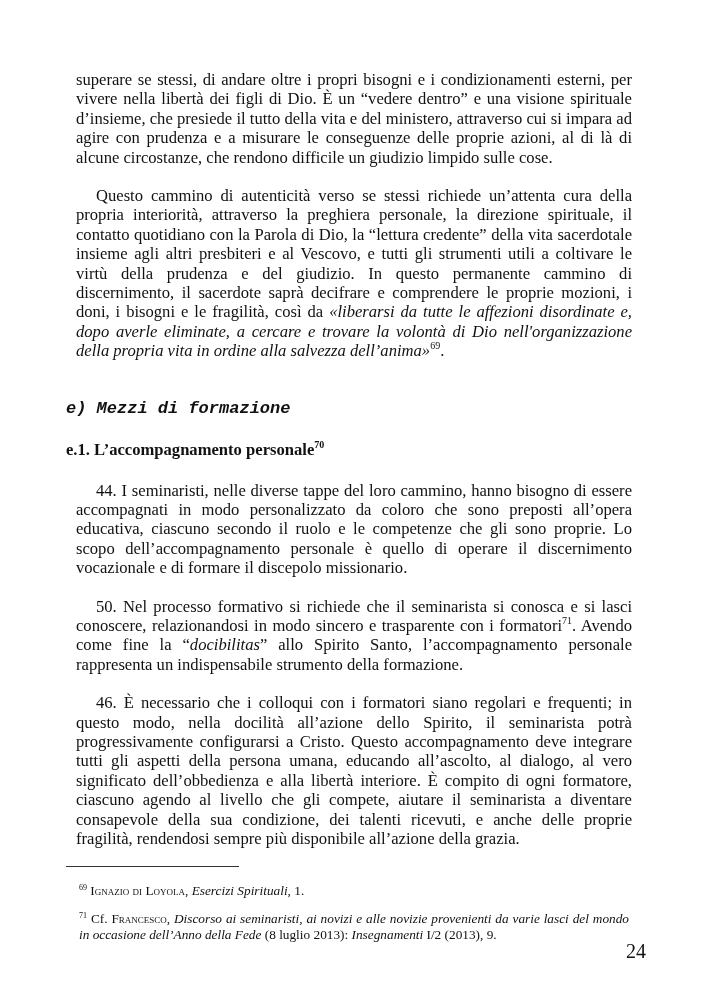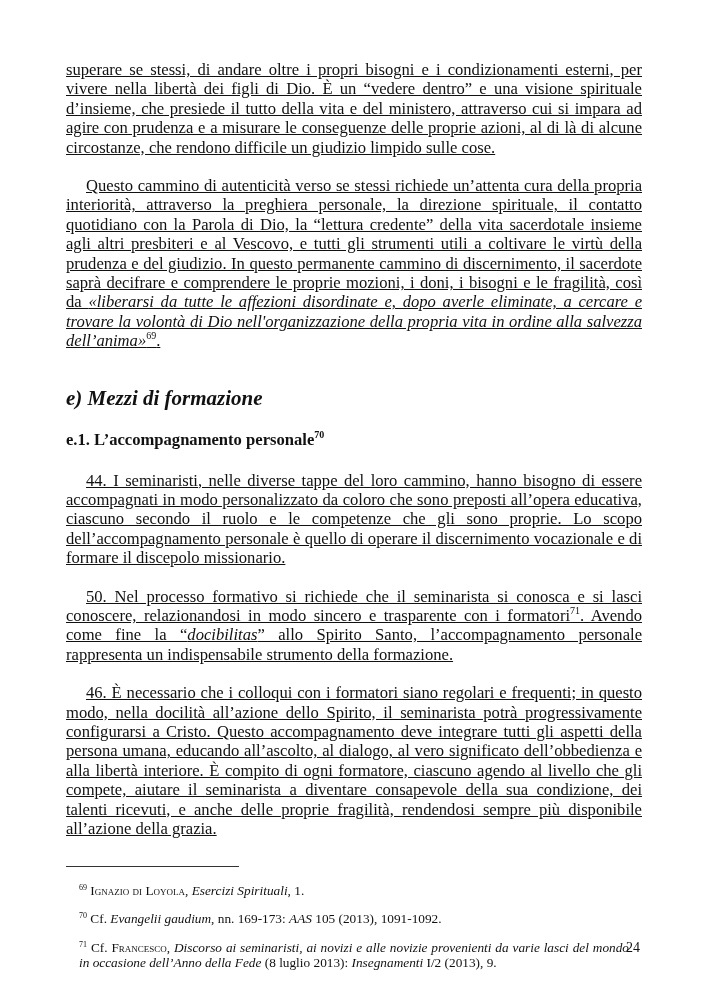--- a/index.html
+++ b/index.html
@@ -18,31 +18,31 @@
     .page {
       position: absolute;
       left: 66px;
       top: 60px;
       width: 576px;
     }
     .para {
       font-size: 16.6px;
       line-height: 19.4px;
       text-align: justify;
-      margin: 0;
-      text-decoration: underline;
+      margin: 10px;
     }
     .indent { text-indent: 20px; }
     .gap-after { margin-bottom: 19px; }
     .section-title {
-      font-size: 21px;
+      font-size: 17px;
       line-height: 19.4px;
       font-weight: bold;
       font-style: italic;
       margin: 38px 0 22px 0;
+      font-family: Liberation Mono, monospace;
     }
     .subsection-title {
       font-size: 16.6px;
       line-height: 19.4px;
       font-weight: bold;
       margin: 16px 0 21px 0;
     }
     sup {
       font-size: 10px;
       line-height: 0;
@@ -70,21 +70,21 @@
     }
     .footnote sup {
       font-size: 8px;
       vertical-align: 5px;
     }
     .sc { font-variant: small-caps; }
     .page-number {
       position: absolute;
       left: 626px;
       top: 940px;
-      font-size: 14px;
+      font-size: 20px;
     }
   </style>
 </head>
 <body>
 
 <div class="page">
 
   <p class="para gap-after">
     <span>superare se stessi, di andare oltre i propri bisogni e i condizionamenti esterni, per vivere nella libertà dei figli di Dio. È un “vedere dentro” e una visione spirituale d’insieme, che presiede il tutto della vita e del ministero, attraverso cui si impara ad agire con prudenza e a misurare le conseguenze delle proprie azioni, al di là di alcune circostanze, che rendono difficile un giudizio limpido sulle cose.</span>
   </p>
@@ -114,22 +114,18 @@
 </div>
 
 <div class="footnote-rule"></div>
 
 <div class="footnotes">
   <p class="footnote">
     <sup>69</sup>
     <span class="sc">Ignazio di Loyola</span><span>, </span><i>Esercizi Spirituali</i><span>, 1.</span>
   </p>
   <p class="footnote">
-    <sup>70</sup>
-    <span>Cf. </span><i>Evangelii gaudium</i><span>, nn. 169-173: </span><i>AAS</i><span> 105 (2013), 1091-1092.</span>
-  </p>
-  <p class="footnote">
     <sup>71</sup>
     <span>Cf. </span><span class="sc">Francesco</span><span>, </span><i>Discorso ai seminaristi, ai novizi e alle novizie provenienti da varie lasci del mondo in occasione dell’Anno della Fede</i><span> (8 luglio 2013): </span><i>Insegnamenti</i><span> I/2 (2013), 9.</span>
   </p>
 </div>
 
 <div class="page-number">24</div>
 
 </body></html>

